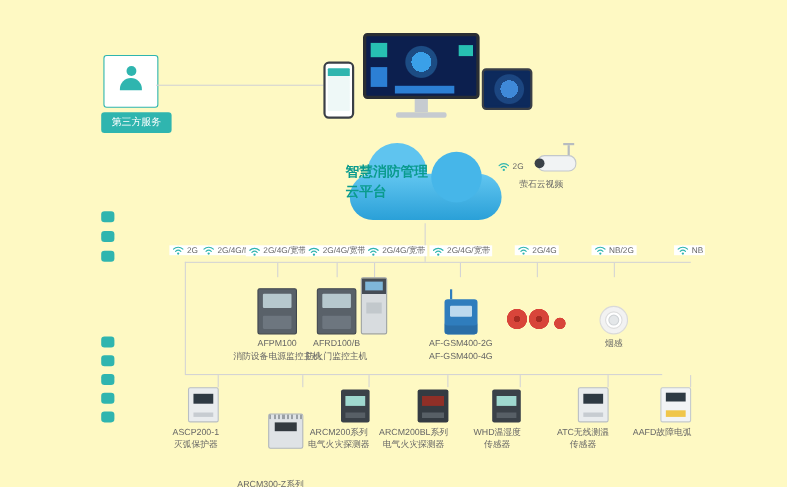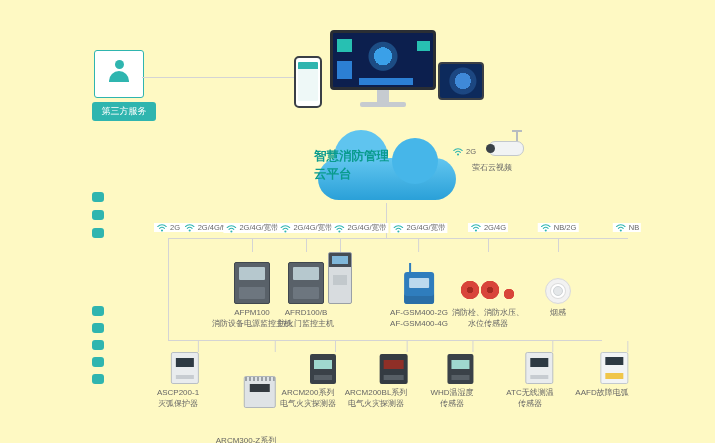--- a/index.html
+++ b/index.html
@@ -317,21 +317,20 @@
         <div class="dev-gfx"></div>
       </div>
       <div class="dev-label">AF-GSM400-2G
 AF-GSM400-4G</div>
     </div>
       <div class="dev-col type-hydrant">
       <span class="stem"></span>
       <div class="gfx-wrap">
         <div class="dev-gfx"></div>
       </div>
-      <div class="dev-label">消防栓、消防水压、水位传感器</div>
     </div>
       <div class="dev-col type-smoke">
       <span class="stem"></span>
       <div class="gfx-wrap">
         <div class="dev-gfx"></div>
       </div>
       <div class="dev-label">烟感</div>
     </div>
     </div>
 

